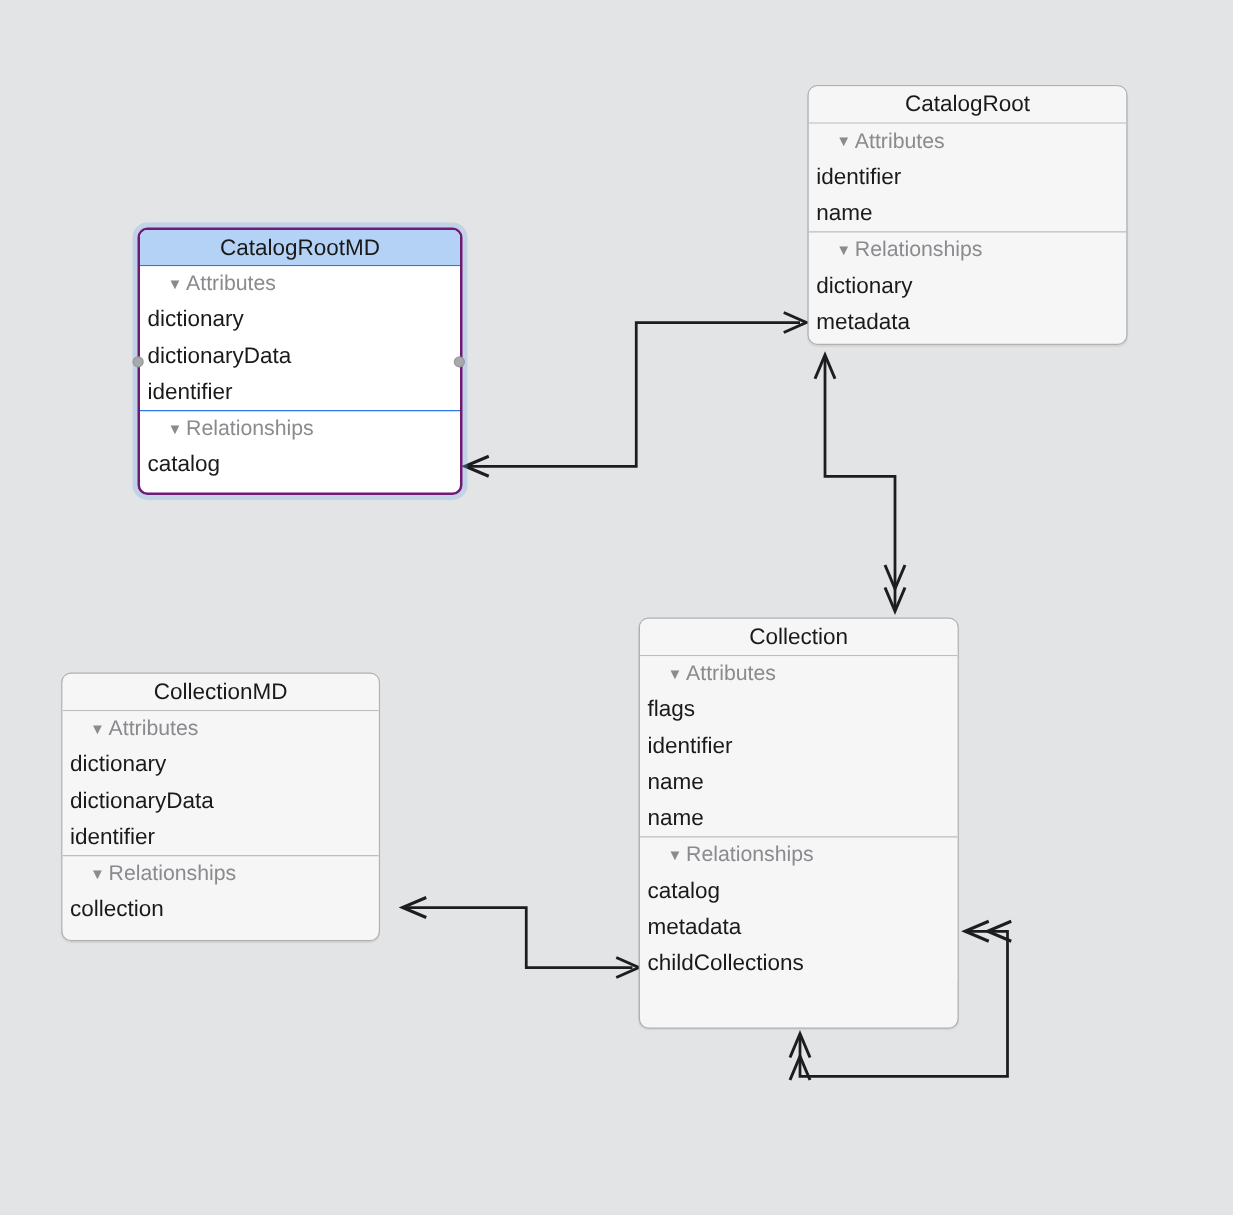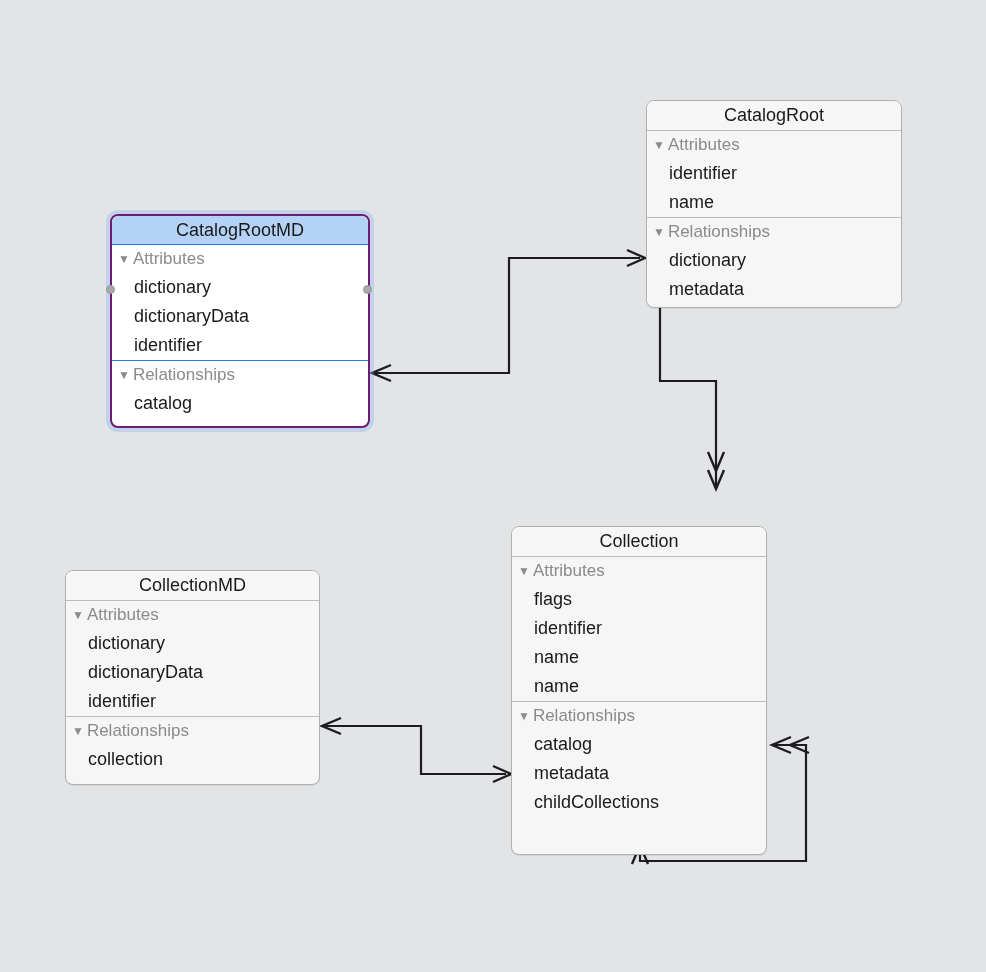--- a/index.html
+++ b/index.html
@@ -49,56 +49,55 @@
   
   .entity {
     position: absolute;
     box-sizing: border-box;
     border: 1px solid #b0b0b0;
     border-radius: 8px;
     background: #f6f6f6;
     z-index: 2;
     overflow: hidden;
     box-shadow: 0 1px 1px rgba(0,0,0,0.07);
-    margin-top: 32px;
   }
   .entity .ent-title {
     height: 29px;
     line-height: 29px;
     text-align: center;
     font-size: 18px;
     color: #1a1a1a;
     background: #f6f6f6;
     border-bottom: 1px solid #bdbdbd;
   }
   .entity .section-head {
     height: 28px;
     line-height: 28px;
     font-size: 17px;
     color: #8a8a8f;
-    padding-left: 6px;
+    padding-left: 22px;
     background: #f6f6f6;
     white-space: nowrap;
   }
   .entity .section-head .tri {
     display: inline-block;
     font-size: 12px;
     color: #8a8a8f;
     margin-right: 3px;
     transform: translateY(-1px);
   }
   .entity .rel-head {
     border-top: 1px solid #bdbdbd;
   }
   .entity .row {
     height: 29px;
     line-height: 29px;
     font-size: 18px;
     color: #1a1a1a;
-    padding-left: 22px;
+    padding-left: 6px;
     background: #f6f6f6;
     white-space: nowrap;
   }
 
   
   .entity.selected {
     border: 2px solid #701a75;
     background: #ffffff;
     box-shadow: 0 0 0 4px rgba(120,170,235,0.30);
   }
@@ -215,21 +214,21 @@
     <div class="row">name</div>
     <div class="row">name</div>
     <div class="section-head rel-head">
       <span class="tri">▼</span><span>Relationships</span>
     </div>
     <div class="row">catalog</div>
     <div class="row">metadata</div>
     <div class="row">childCollections</div>
   </div>
 
-  <div class="entity" id="ent-collectionMD" style="left:65px; top:538px; width:255px; height:215px;">
+  <div class="entity" id="ent-collectionMD" style="left:49px; top:538px; width:255px; height:215px;">
     <div class="ent-title">CollectionMD</div>
     <div class="section-head">
       <span class="tri">▼</span><span>Attributes</span>
     </div>
     <div class="row">dictionary</div>
     <div class="row">dictionaryData</div>
     <div class="row">identifier</div>
     <div class="section-head rel-head">
       <span class="tri">▼</span><span>Relationships</span>
     </div>

